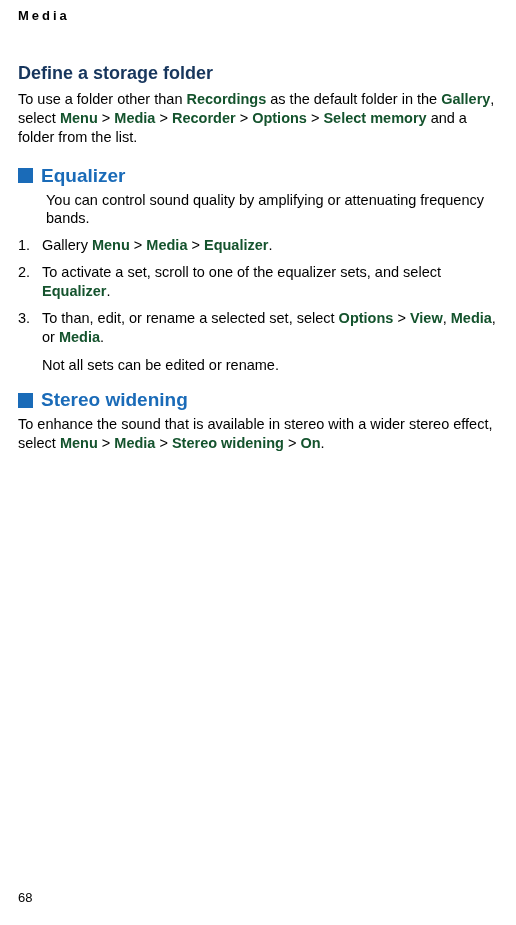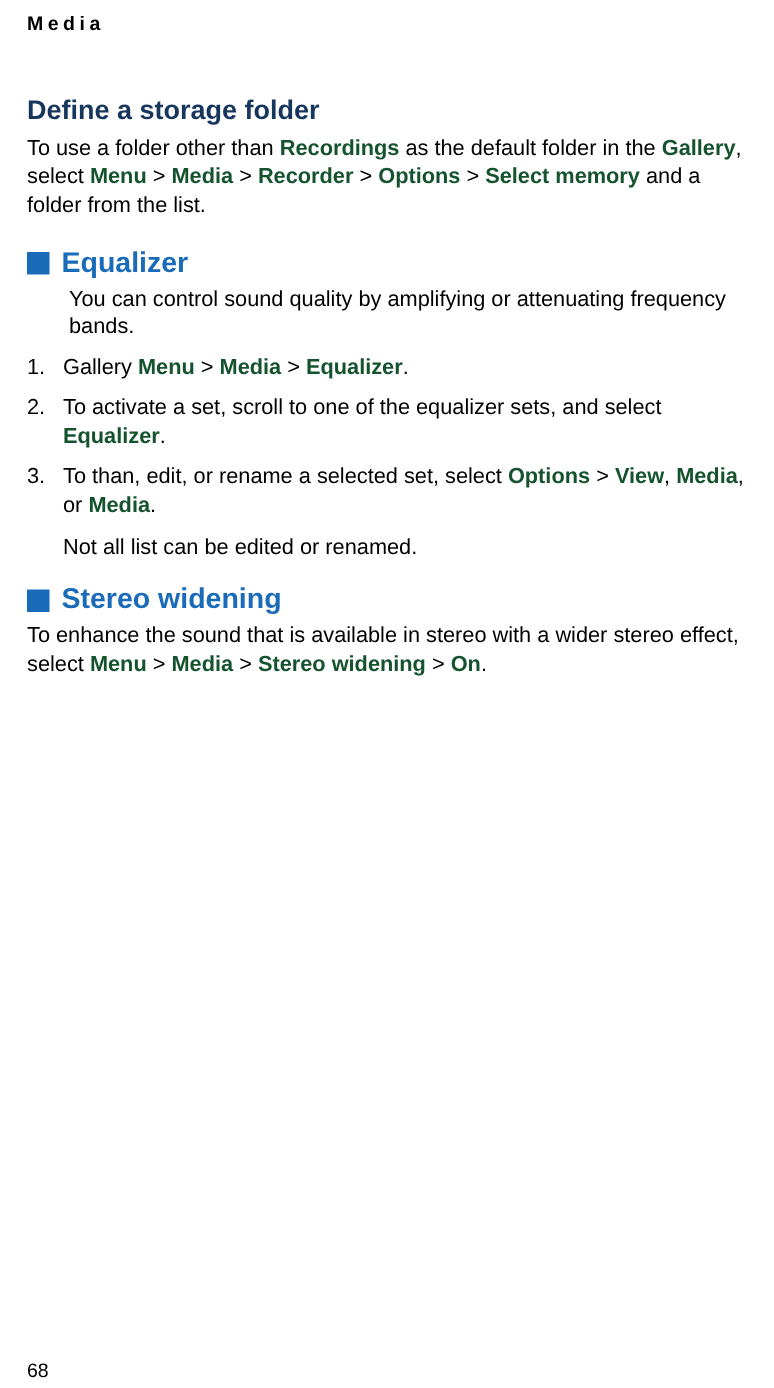--- a/index.html
+++ b/index.html
@@ -78,21 +78,21 @@
     }
     .note {
       font-size: 14.5px;
       line-height: 1.3;
       margin-left: 24px;
       margin-top: 4px;
       margin-bottom: 14px;
     }
     .page-number {
       position: absolute;
-      bottom: 4px;
+      bottom: 20px;
       left: 18px;
       font-size: 13px;
     }
   </style>
 </head>
 <body>
 
 <div class="running-header">Media</div>
 
 <div class="subsection-title">Define a storage folder</div>
@@ -116,21 +116,21 @@
   <li>
     <span class="num">2.</span>
     <span>To activate a set, scroll to one of the equalizer sets, and select </span><span class="link">Equalizer</span><span>.</span>
   </li>
   <li>
     <span class="num">3.</span>
     <span>To than, edit, or rename a selected set, select </span><span class="link">Options</span><span class="gt"> &gt; </span><span class="link">View</span><span>, </span><span class="link">Media</span><span>, or </span><span class="link">Media</span><span>.</span>
   </li>
 </ol>
 
-<p class="note">Not all list can be edited or renamed.</p>
+<p class="note">Not all sets can be edited or rename.</p>
 
 <div class="section-row">
   <div class="square"></div>
   <div class="section-title">Stereo widening</div>
 </div>
 
 <p class="paragraph">
   <span>To enhance the sound that is available in stereo with a wider stereo effect, select </span><span class="link">Menu</span><span class="gt"> &gt; </span><span class="link">Media</span><span class="gt"> &gt; </span><span class="link">Stereo widening</span><span class="gt"> &gt; </span><span class="link">On</span><span>.</span>
 </p>
 

